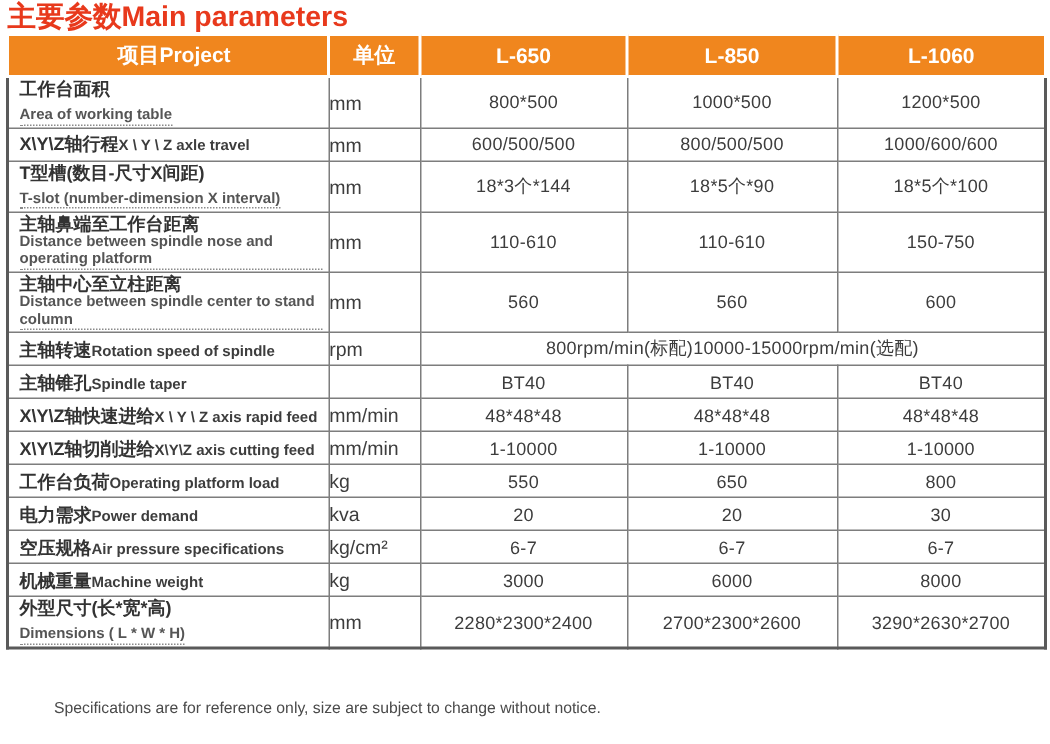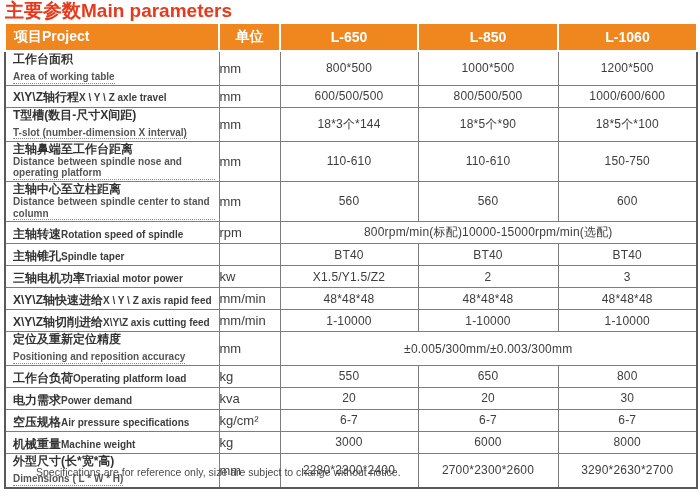--- a/index.html
+++ b/index.html
@@ -8,21 +8,21 @@
   .page { position:relative; width:700px; height:496px; background:#ffffff; overflow:hidden; }
 
   .title { position:absolute; top:-2px; left:5px; font-size:19px; font-weight:bold; color:#e8391c; letter-spacing:0; }
 
   table.spec { position:absolute; top:22px; left:4px; width:692px; border-collapse:collapse; table-layout:fixed; border:2px solid #5a5a5a; }
   col.c-label { width:214px; } col.c-unit { width:61px; }
   col.c-m1 { width:138px; } col.c-m2 { width:140px; } col.c-m3 { width:139px; }
 
   thead th { background:#f0861e; color:#ffffff; font-size:14px; font-weight:bold;
              border:2px solid #ffffff; height:28px; vertical-align:middle; }
-  thead th.proj { text-align:left; padding-left:8px; }
+  thead th.proj { text-align:center; padding-left:8px; }
 
   tbody td { border:1px solid #7d7d7d; color:#3d3d3d; vertical-align:middle; background:#ffffff; }
   td.label { text-align:left; padding:1px 4px 1px 7px; line-height:1.1; }
   td.unit  { font-size:13px; }
   td.val   { text-align:center; font-size:12px; letter-spacing:0.2px; }
 
   .zh { font-size:12px; font-weight:bold; color:#333333; }
   .en-sub { display:inline-block; font-size:10px; font-weight:bold; color:#555555;
             border-bottom:1px dotted #8a8a8a; line-height:1.15; }
   .en-inline { font-size:10px; font-weight:bold; color:#3d3d3d; }
@@ -127,29 +127,20 @@
         <td class="label">
           <span class="zh">主轴锥孔</span><span class="en-inline">Spindle taper</span>
         </td>
         <td class="unit"></td>
         <td class="val">BT40</td>
         <td class="val">BT40</td>
         <td class="val">BT40</td>
       </tr>
 
 
-      <tr class="r-std">
-        <td class="label">
-          <span class="zh">三轴电机功率</span><span class="en-inline">Triaxial motor power</span>
-        </td>
-        <td class="unit">kw</td>
-        <td class="val">X1.5/Y1.5/Z2</td>
-        <td class="val">2</td>
-        <td class="val">3</td>
-      </tr>
 
       <tr class="r-std">
         <td class="label">
           <span class="zh">X\Y\Z轴快速进给</span><span class="en-inline">X \ Y \ Z axis rapid feed</span>
         </td>
         <td class="unit">mm/min</td>
         <td class="val">48*48*48</td>
         <td class="val">48*48*48</td>
         <td class="val">48*48*48</td>
       </tr>
@@ -157,28 +148,20 @@
       <tr class="r-std">
         <td class="label">
           <span class="zh">X\Y\Z轴切削进给</span><span class="en-inline">X\Y\Z axis cutting feed</span>
         </td>
         <td class="unit">mm/min</td>
         <td class="val">1-10000</td>
         <td class="val">1-10000</td>
         <td class="val">1-10000</td>
       </tr>
 
-      <tr class="r-tall">
-        <td class="label">
-          <div class="zh">定位及重新定位精度</div>
-          <span class="en-sub">Positioning and reposition accuracy</span>
-        </td>
-        <td class="unit">mm</td>
-        <td class="val" colspan="3">±0.005/300mm/±0.003/300mm</td>
-      </tr>
 
       <tr class="r-std">
         <td class="label">
           <span class="zh">工作台负荷</span><span class="en-inline">Operating platform load</span>
         </td>
         <td class="unit">kg</td>
         <td class="val">550</td>
         <td class="val">650</td>
         <td class="val">800</td>
       </tr>

